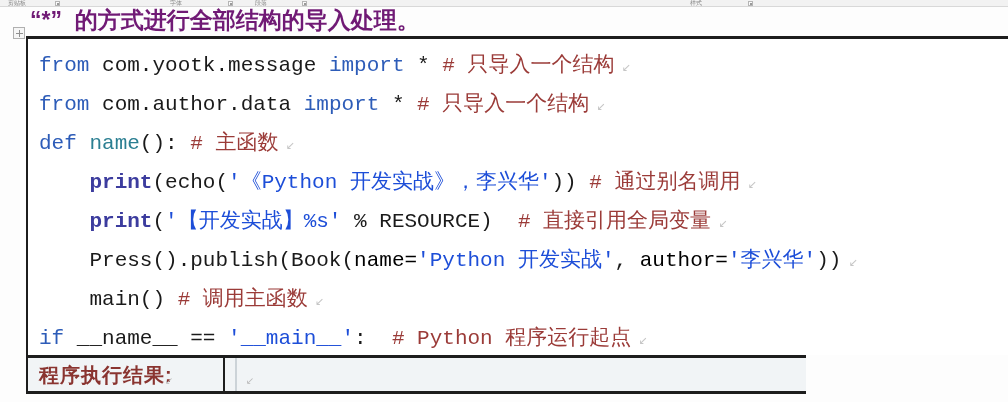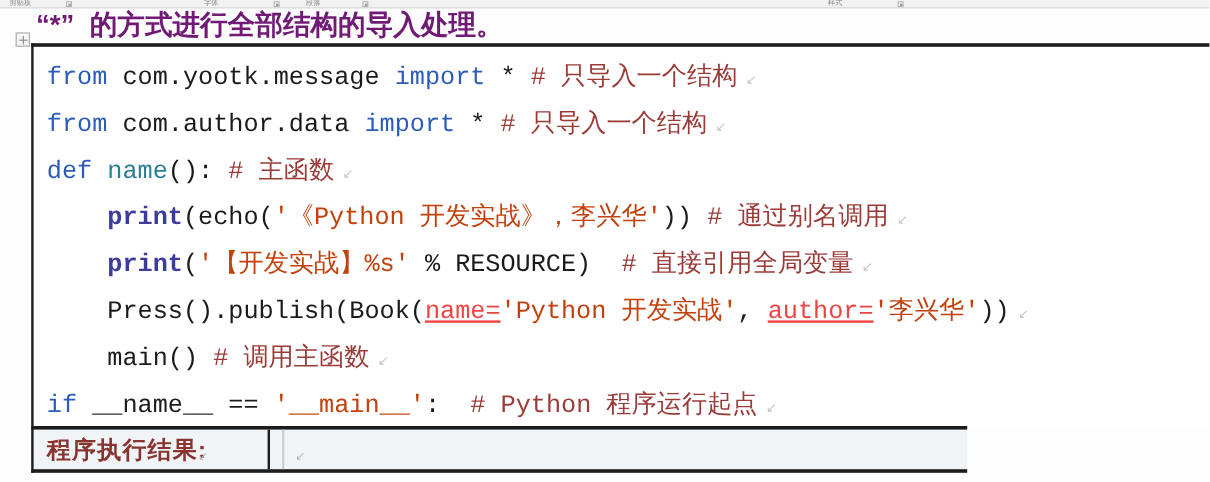--- a/index.html
+++ b/index.html
@@ -32,22 +32,22 @@
 
   
   .code-box { position:absolute; left:26px; top:36px; width:982px; height:319px;
               background:#ffffff; border-left:2px solid #1d1d1d;
               border-top:3px solid #1d1d1d; padding:7px 0 0 11px; overflow:hidden; }
   .code-line { white-space:pre; font-family:"Liberation Mono","DejaVu Sans Mono",monospace;
                font-size:21px; height:39px; line-height:39px; color:#1a1a1a; }
   .tok-kw      { color:#2d5cb8; }
   .tok-builtin { color:#3c3c9e;font-weight:bold; }
   .tok-fn      { color:#2b7f92; }
-  .tok-param   { color:#ef4444;text-decoration:underline; }
-  .tok-str     { color:#c2410c; }
+  .tok-param   { color:#000000; }
+  .tok-str     { color:#1d4ed8; }
   .tok-comment { color:#9b3b38; }
   .tok-plain   { color:#1a1a1a; }
   .line-mark { font-size:11px; color:#c6c6c6; margin-left:7px;
                font-family:"DejaVu Sans",sans-serif; }
 
   
   .result-row { position:absolute; left:26px; top:355px; width:780px; height:39px;
                 background:#f1f4f6; border-top:3px solid #1d1d1d;
                 border-bottom:3px solid #1d1d1d; border-left:2px solid #1d1d1d; }
   .result-label-cell { position:absolute; left:0; top:0; width:195px; height:100%; }

